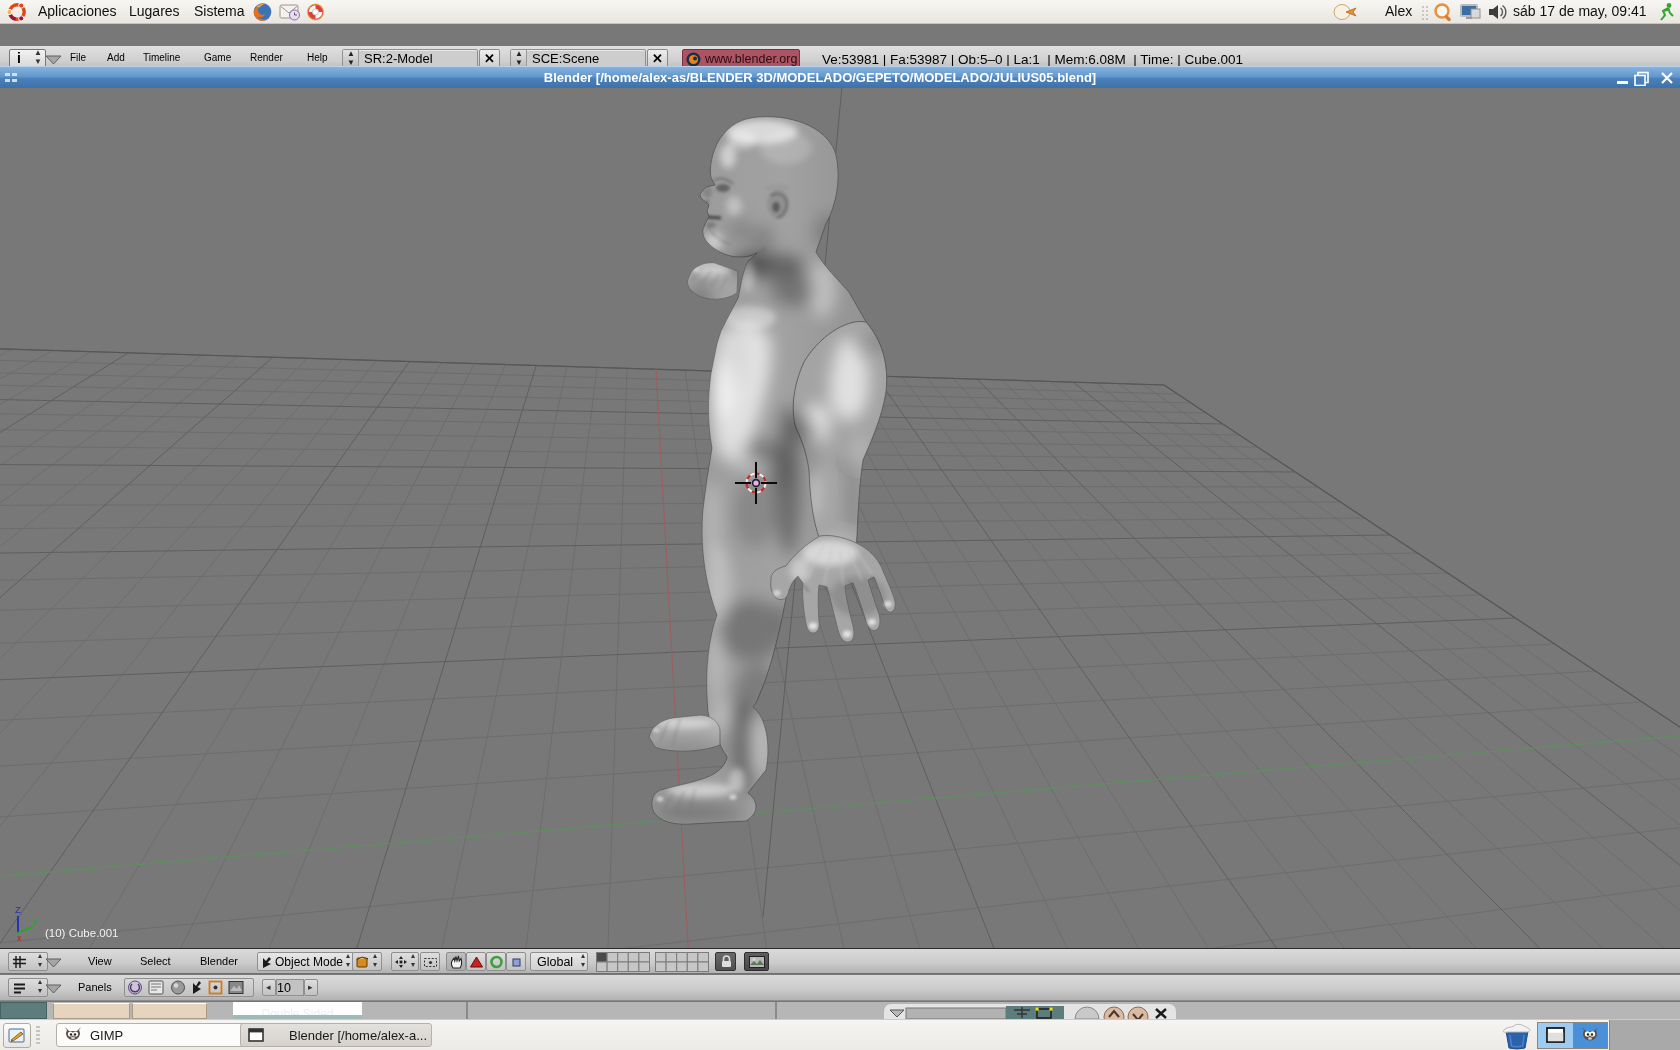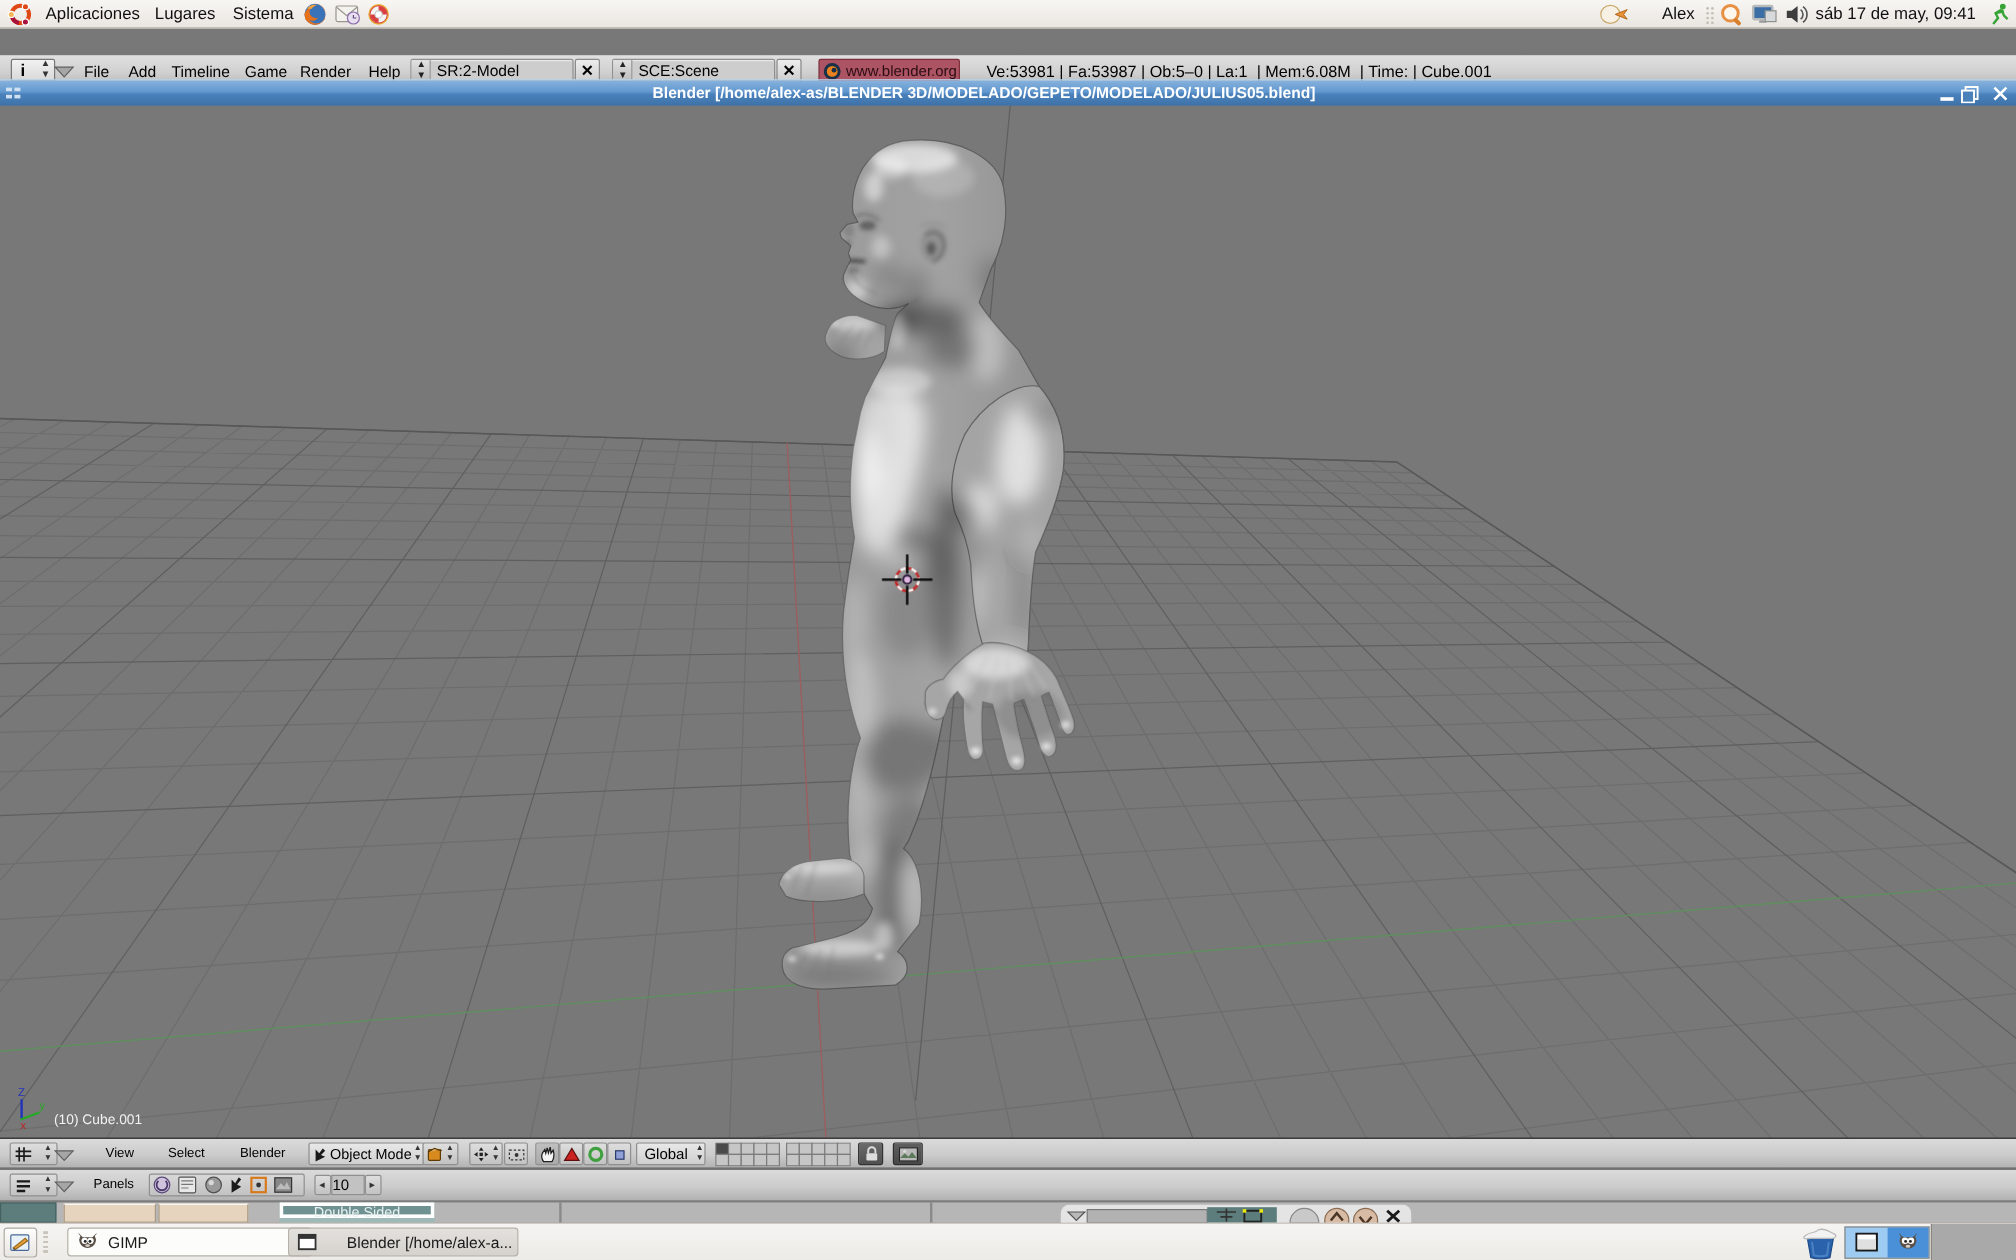--- a/index.html
+++ b/index.html
@@ -1,21 +1,21 @@
 <!DOCTYPE html>
 <html><head><meta charset="utf-8"><style>
 *{margin:0;padding:0;box-sizing:border-box;}
 html,body{width:1680px;height:1050px;overflow:hidden;background:#787878;font-family:"Liberation Sans",sans-serif;}
 .abs{position:absolute;}
 #gnometop{left:0;top:0;width:1680px;height:24px;background:linear-gradient(#f8f6f3,#e9e6e1);border-bottom:1px solid #c8c4bc;z-index:30;}
 #gnometop .mi{position:absolute;top:3px;font-size:14px;color:#101010;}
 #titlebar{left:0;top:24px;width:1680px;height:22px;background:linear-gradient(#87b2dd 0%,#6298cf 45%,#4a81bb 55%,#3e72a8 100%);border-top:1px solid #b9d2ea;z-index:29;margin-top:42px;}
 #titlebar .t{position:absolute;top:3px;width:1640px;text-align:center;color:#fff;font-weight:bold;font-size:13px;letter-spacing:0px;}
 #menubar{left:0;top:46px;width:1680px;height:26px;background:linear-gradient(#e0e0e0,#cfcfcf 60%,#b8b8b8);border-bottom:1px solid #404040;z-index:28;}
-.bmenu{position:absolute;top:6px;font-size:13px;color:#000;}
+.bmenu{position:absolute;top:6px;font-size:10px;color:#000;}
 .combo{position:absolute;top:3px;height:19px;background:#cdcdcd;border:1px solid #909090;border-radius:2px;box-shadow:inset 0 1px 0 #e8e8e8;}
 .spin{position:absolute;left:0;top:0;width:16px;height:17px;background:linear-gradient(#e2e2e2,#bdbdbd);border-right:1px solid #999;}
 .xbtn{position:absolute;top:3px;width:21px;height:19px;background:linear-gradient(#ededed,#cfcfcf);border:1px solid #8a8a8a;border-radius:2px;color:#000;font-weight:bold;font-size:13px;text-align:center;line-height:17px;}
 #hdr3d{left:0;top:948px;width:1680px;height:26px;background:linear-gradient(#dadada,#cccccc 55%,#b2b2b2);border-top:1px solid #2a2a2a;border-bottom:1px solid #707070;z-index:28;}
 #hdrpan{left:0;top:975px;width:1680px;height:26px;background:linear-gradient(#dadada,#cccccc 55%,#b2b2b2);border-bottom:1px solid #8a8a8a;z-index:28;}
 #sliver{left:0;top:1002px;width:1680px;height:17px;background:#b6b6b6;z-index:28;}
 #taskbar{left:0;top:1019px;width:1680px;height:31px;background:linear-gradient(#f5f4f2,#edebe7);border-top:1px solid #cfcbc4;z-index:30;}
 .hbtn{position:absolute;background:linear-gradient(#dedede,#c2c2c2);border:1px solid #8f8f8f;border-radius:2px;}
 .htxt{position:absolute;font-size:11px;color:#000;top:6px;}
 .task{position:absolute;top:3px;height:24px;border:1px solid #b5b1a9;border-radius:3px;font-size:13px;color:#1a1a1a;}
@@ -456,21 +456,21 @@
  <div class="abs" style="left:276px;top:4px;width:28px;height:17px;background:#c2c2c2;border:1px solid #8f8f8f;font-size:12.5px;text-align:left;line-height:16px">10</div>
  <div class="hbtn" style="left:304px;top:4px;width:14px;height:17px">
       <span style="position:absolute;left:3px;top:2px;font-size:9px;color:#333">▸</span>
     </div>
 </div>
 <div id="sliver" class="abs">
 
  <div class="abs" style="left:0;top:0;width:47px;height:17px;background:#5d7d7d;border:1px solid #47615f"></div>
  <div class="abs" style="left:53px;top:1px;width:77px;height:16px;background:#e6d4bf;border:1px solid #a89a84;border-top-color:#fff"></div>
  <div class="abs" style="left:132px;top:1px;width:75px;height:16px;background:#e6d4bf;border:1px solid #a89a84;border-top-color:#fff"></div>
- <div class="abs" style="left:233px;top:0;width:129px;height:13px;background:#6f9191;border:3px solid #ffffff;color:#e8f0f0;font-size:12px;text-align:center;line-height:11px">Double Sided</div>
+ <div class="abs" style="left:233px;top:0;width:129px;height:13px;background:#6f9191;border:7px solid #ffffff;color:#e8f0f0;font-size:12px;text-align:center;line-height:11px">Double Sided</div>
  <div class="abs" style="left:233px;top:13px;width:129px;height:4px;background:#9fb8b8"></div>
  <div class="abs" style="left:466px;top:0;width:2px;height:17px;background:#8a8a8a"></div>
  <div class="abs" style="left:775px;top:0;width:2px;height:17px;background:#8a8a8a"></div>
  <div class="abs" style="left:884px;top:2px;width:292px;height:15px;background:#e4e4e4;border-radius:7px 7px 0 0"></div>
  <svg class="abs" style="left:884px;top:2px" width="292" height="15" viewBox="0 0 292 15">
   <path d="M6 6 H20 L13 13Z" fill="#b8b8b8" stroke="#555"></path>
   <rect x="22" y="4" width="100" height="11" fill="#b2b2b2" stroke="#777"></rect>
   <rect x="122" y="2" width="58" height="13" fill="#5d7d7d"></rect>
   <path d="M130 6 H146 M138 3 V14 M133 10 H143" stroke="#333" stroke-width="1.4"></path>
   <rect x="153" y="5" width="14" height="9" fill="none" stroke="#222" stroke-width="1.6"></rect>

